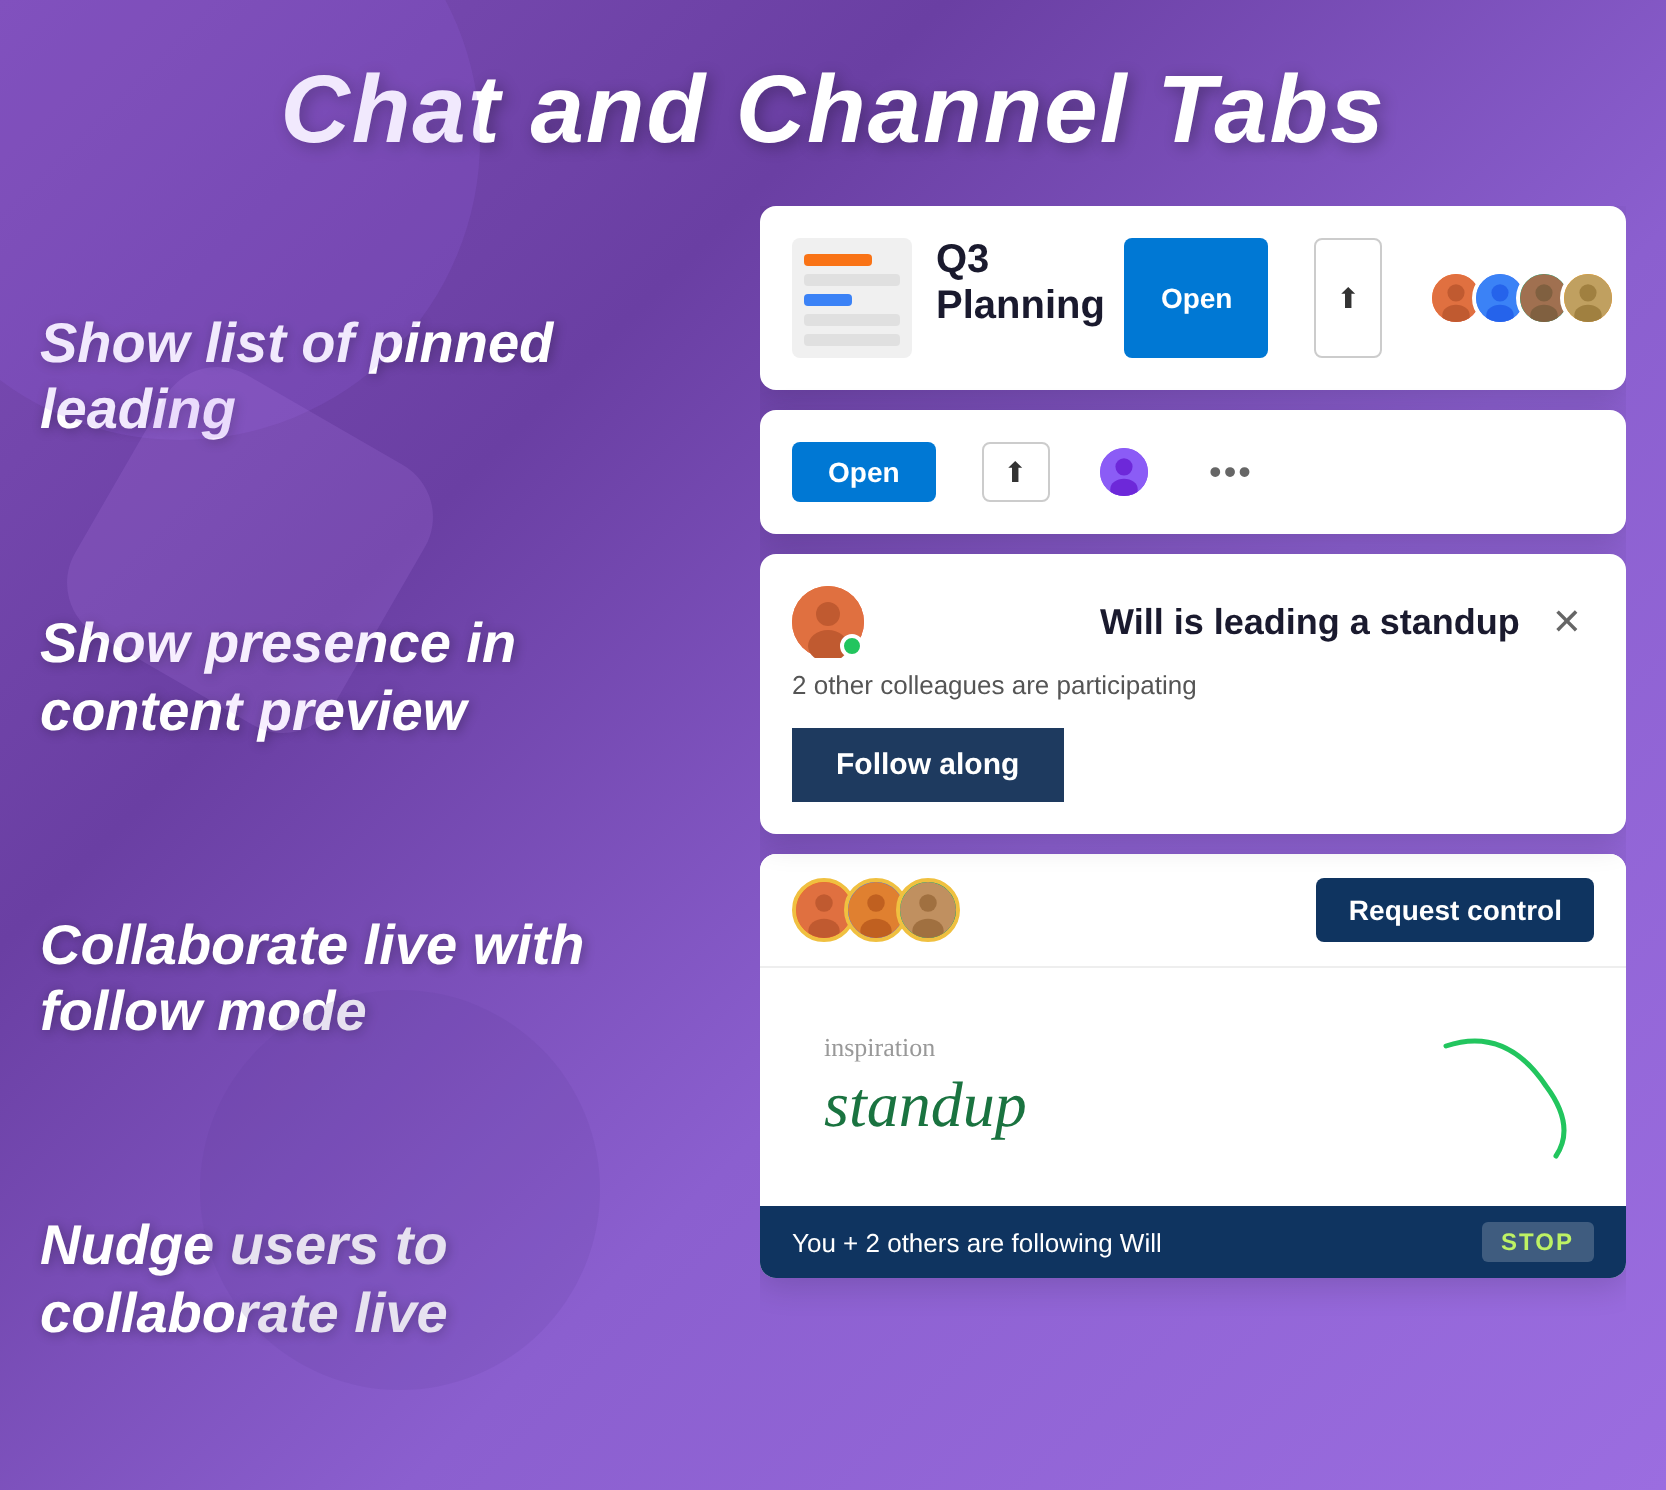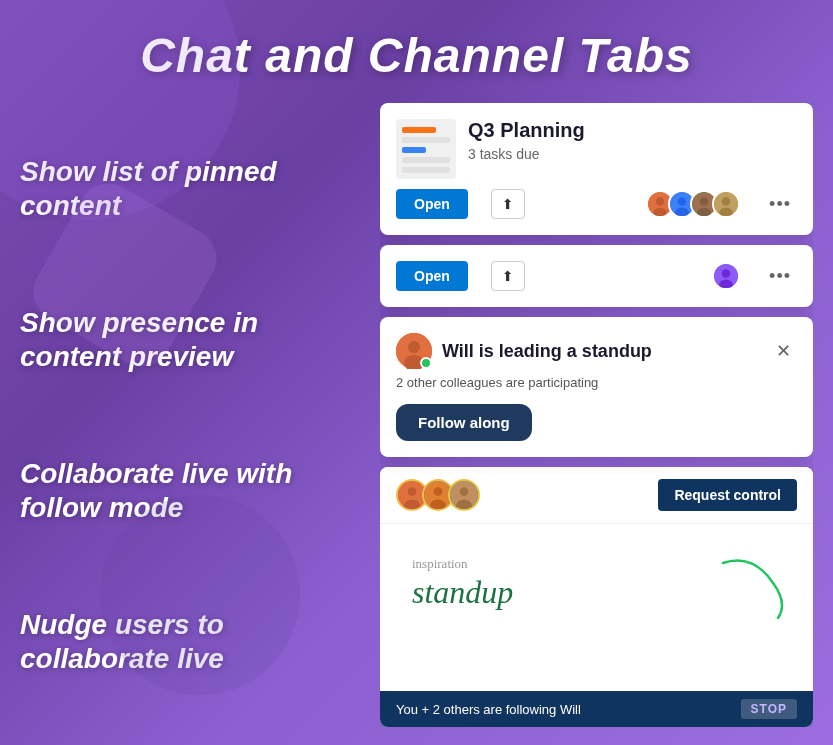--- a/index.html
+++ b/index.html
@@ -93,21 +93,21 @@
     .card {
       background: white;
       border-radius: 8px;
       padding: 16px;
       box-shadow: 0 4px 16px rgba(0,0,0,0.15);
     }
 
     
     .task-card {
       display: flex;
-      flex-direction: column;
+      flex-direction: row;
       gap: 10px;
     }
 
     .task-card-header {
       display: flex;
       align-items: flex-start;
       gap: 12px;
     }
 
     .task-thumbnail {
@@ -257,20 +257,21 @@
       background: #22c55e;
       border-radius: 50%;
       border: 2px solid white;
     }
 
     .standup-title {
       font-size: 18px;
       font-weight: 700;
       color: #1a1a2e;
       flex: 1;
+      text-align: right;
     }
 
     .close-btn {
       background: transparent;
       border: none;
       color: #666;
       font-size: 18px;
       cursor: pointer;
       padding: 2px 6px;
     }
@@ -278,21 +279,21 @@
     .standup-desc {
       font-size: 13px;
       color: #555;
       margin-bottom: 14px;
     }
 
     .btn-follow {
       background: #1e3a5f;
       color: white;
       border: none;
-      border-radius: 12px;
+      border-radius: 0;
       padding: 10px 22px;
       font-size: 15px;
       font-weight: 600;
       cursor: pointer;
     }
 
     
     .collab-card {
       padding: 0;
       overflow: hidden;
@@ -352,31 +353,30 @@
       bottom: 20px;
     }
 
     .following-bar {
       background: #0f3460;
       color: white;
       display: flex;
       align-items: center;
       justify-content: space-between;
       padding: 8px 16px;
-      margin-top: 48px;
     }
 
     .following-text {
       font-size: 13px;
       color: white;
     }
 
     .stop-btn {
       background: rgba(255,255,255,0.2);
-      color: #c4b5fd;
+      color: #bef264;
       border: none;
       border-radius: 3px;
       padding: 3px 10px;
       font-size: 12px;
       font-weight: 700;
       cursor: pointer;
       letter-spacing: 1px;
       text-align: right;
     }
 
@@ -394,42 +394,41 @@
 <div class="bg-shape bg-shape-2"></div>
 <div class="bg-shape bg-shape-3"></div>
 
 <div class="page-container">
 
   <h1 class="main-title">Chat and Channel Tabs</h1>
 
   <div class="content-area">
 
     <div class="features-panel">
-      <div class="feature-item">Show list of pinned content</div>
+      <div class="feature-item">Show list of pinned leading</div>
       <div class="feature-item">Show presence in content preview</div>
       <div class="feature-item">Collaborate live with follow mode</div>
       <div class="feature-item">Nudge users to collaborate live</div>
     </div>
 
     <div class="cards-panel">
 
       <div class="card task-card">
         <div class="task-card-header">
           <div class="task-thumbnail">
             <div class="task-thumb-lines">
               <div class="thumb-line accent"></div>
               <div class="thumb-line"></div>
               <div class="thumb-line accent2"></div>
               <div class="thumb-line"></div>
               <div class="thumb-line"></div>
             </div>
           </div>
           <div class="task-info">
             <div class="task-title">Q3 Planning</div>
-            <div class="task-subtitle">3 tasks due</div>
           </div>
         </div>
         <div class="task-card-footer">
           <button class="btn-open">Open</button>
           <button class="btn-share">
             <span>⬆</span>
           </button>
           <div class="avatars">
             <div class="avatar avatar-a">
 

